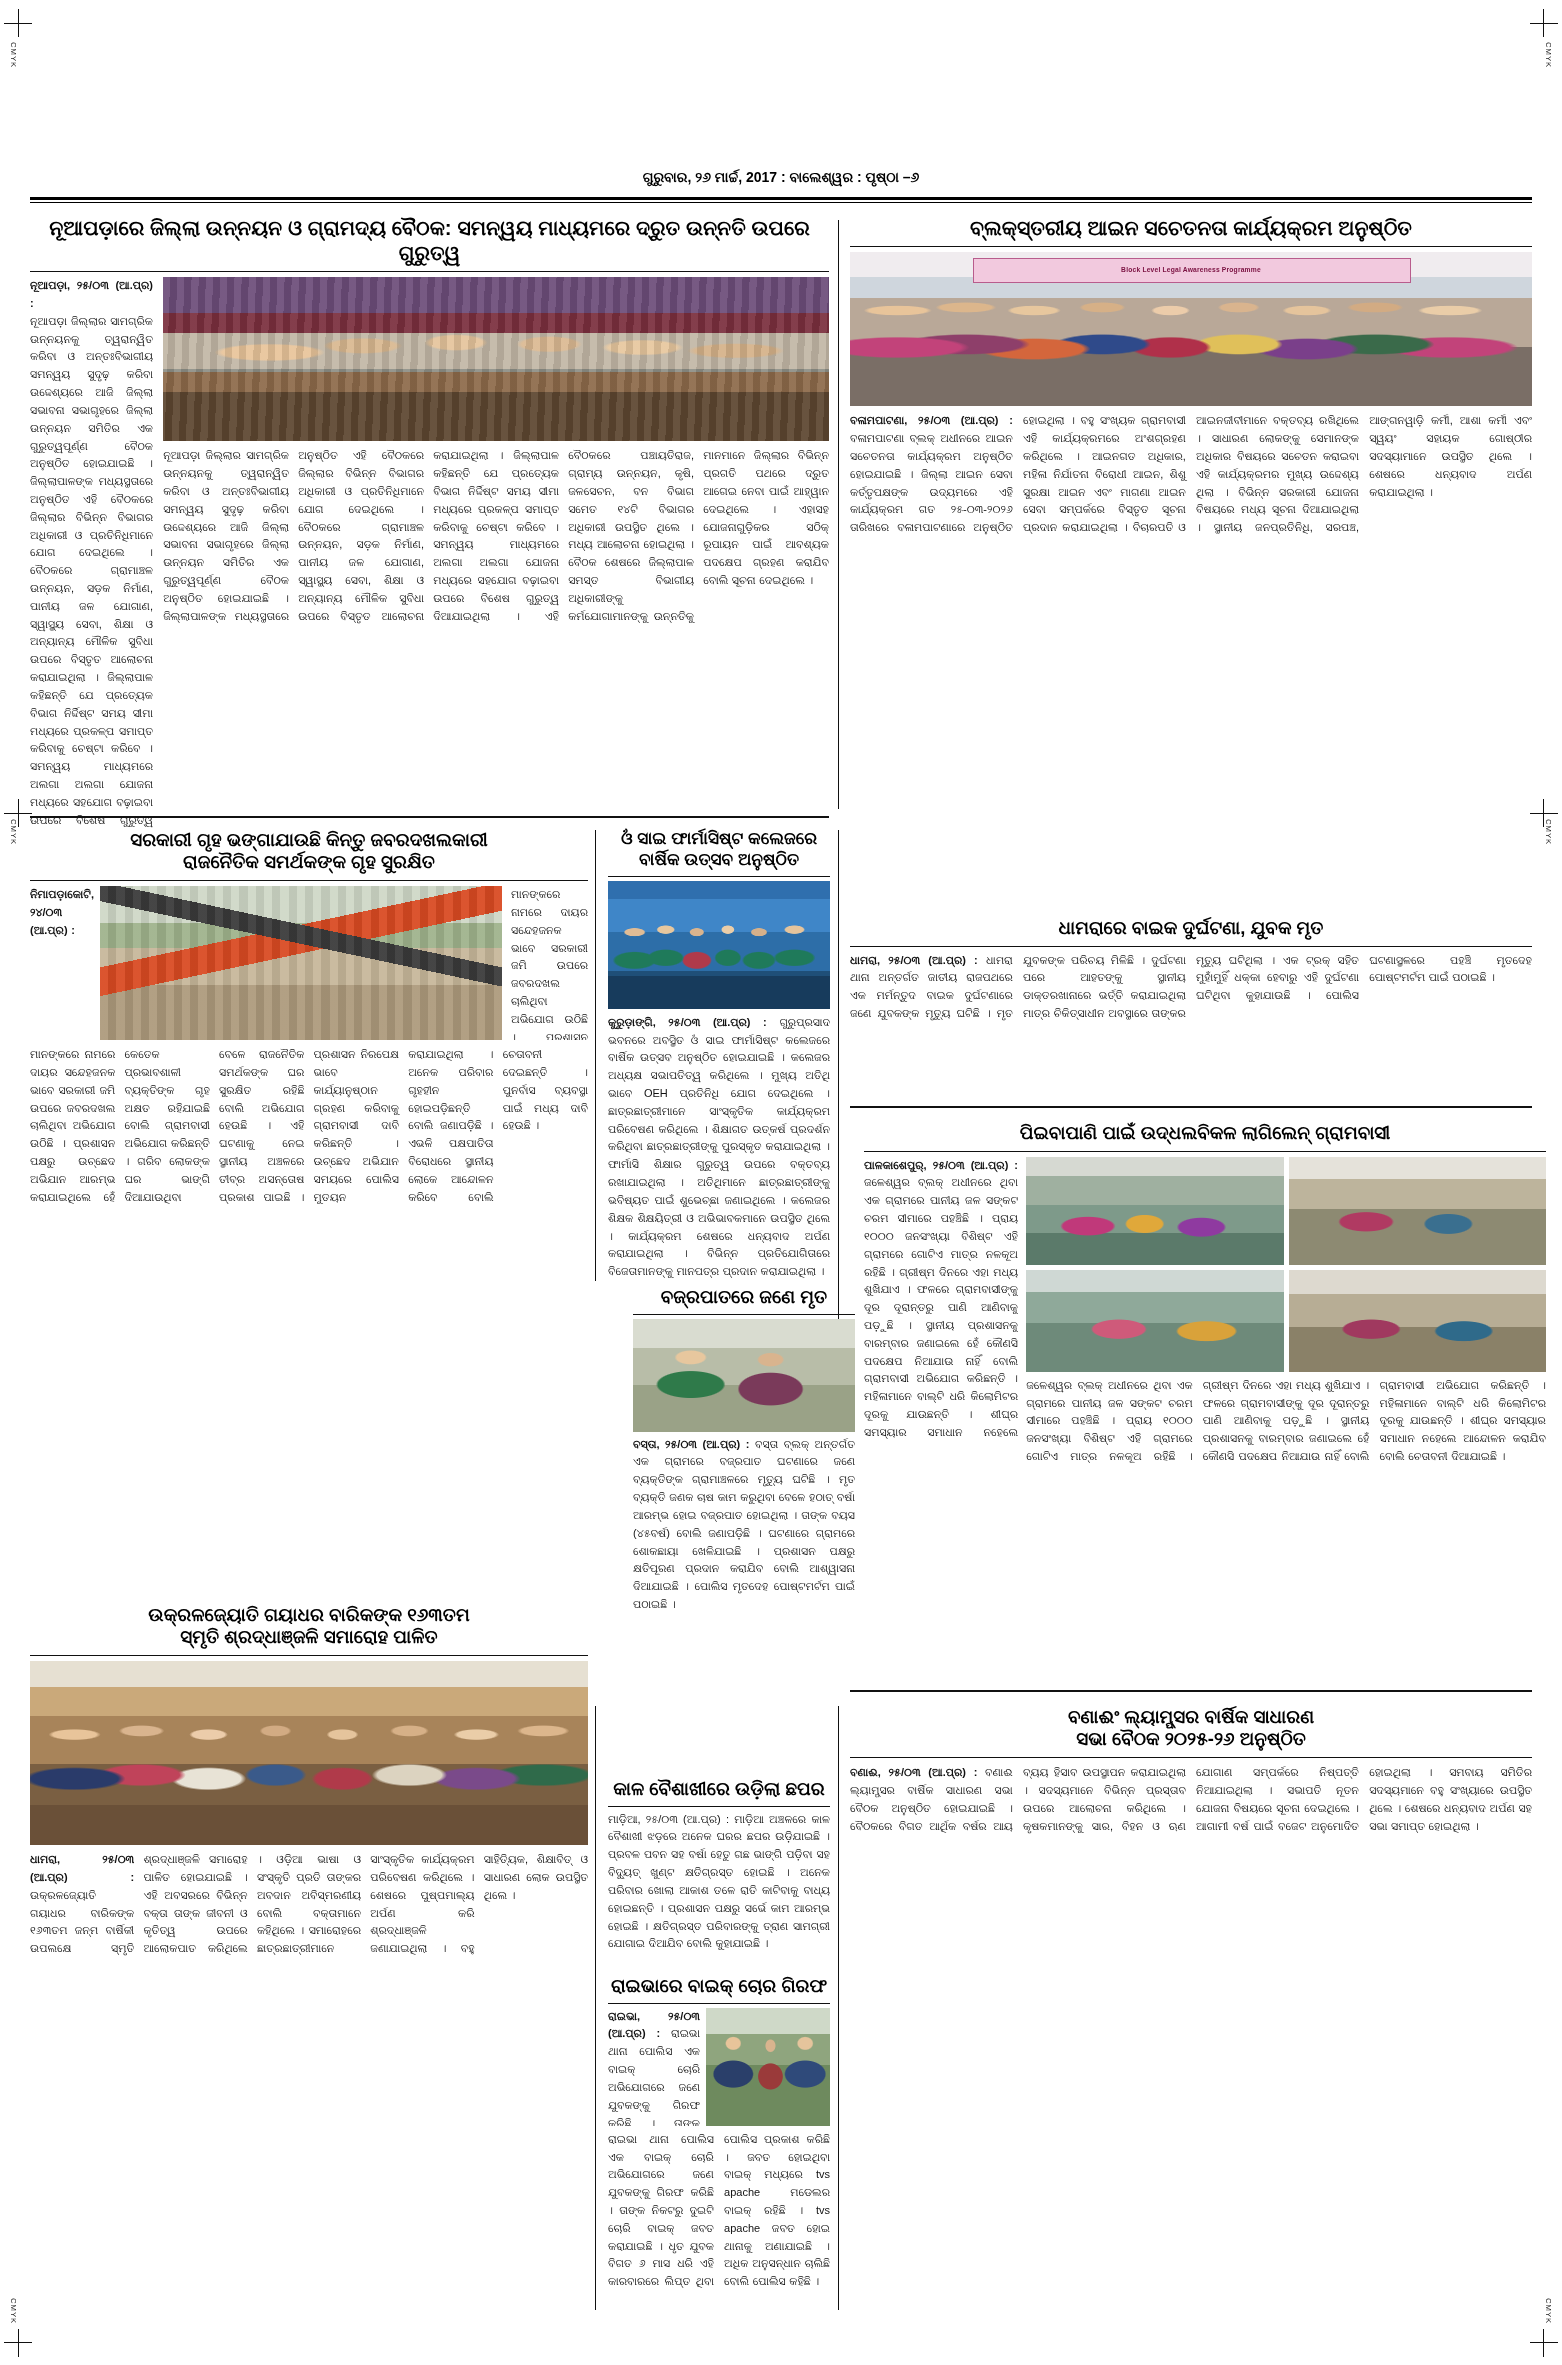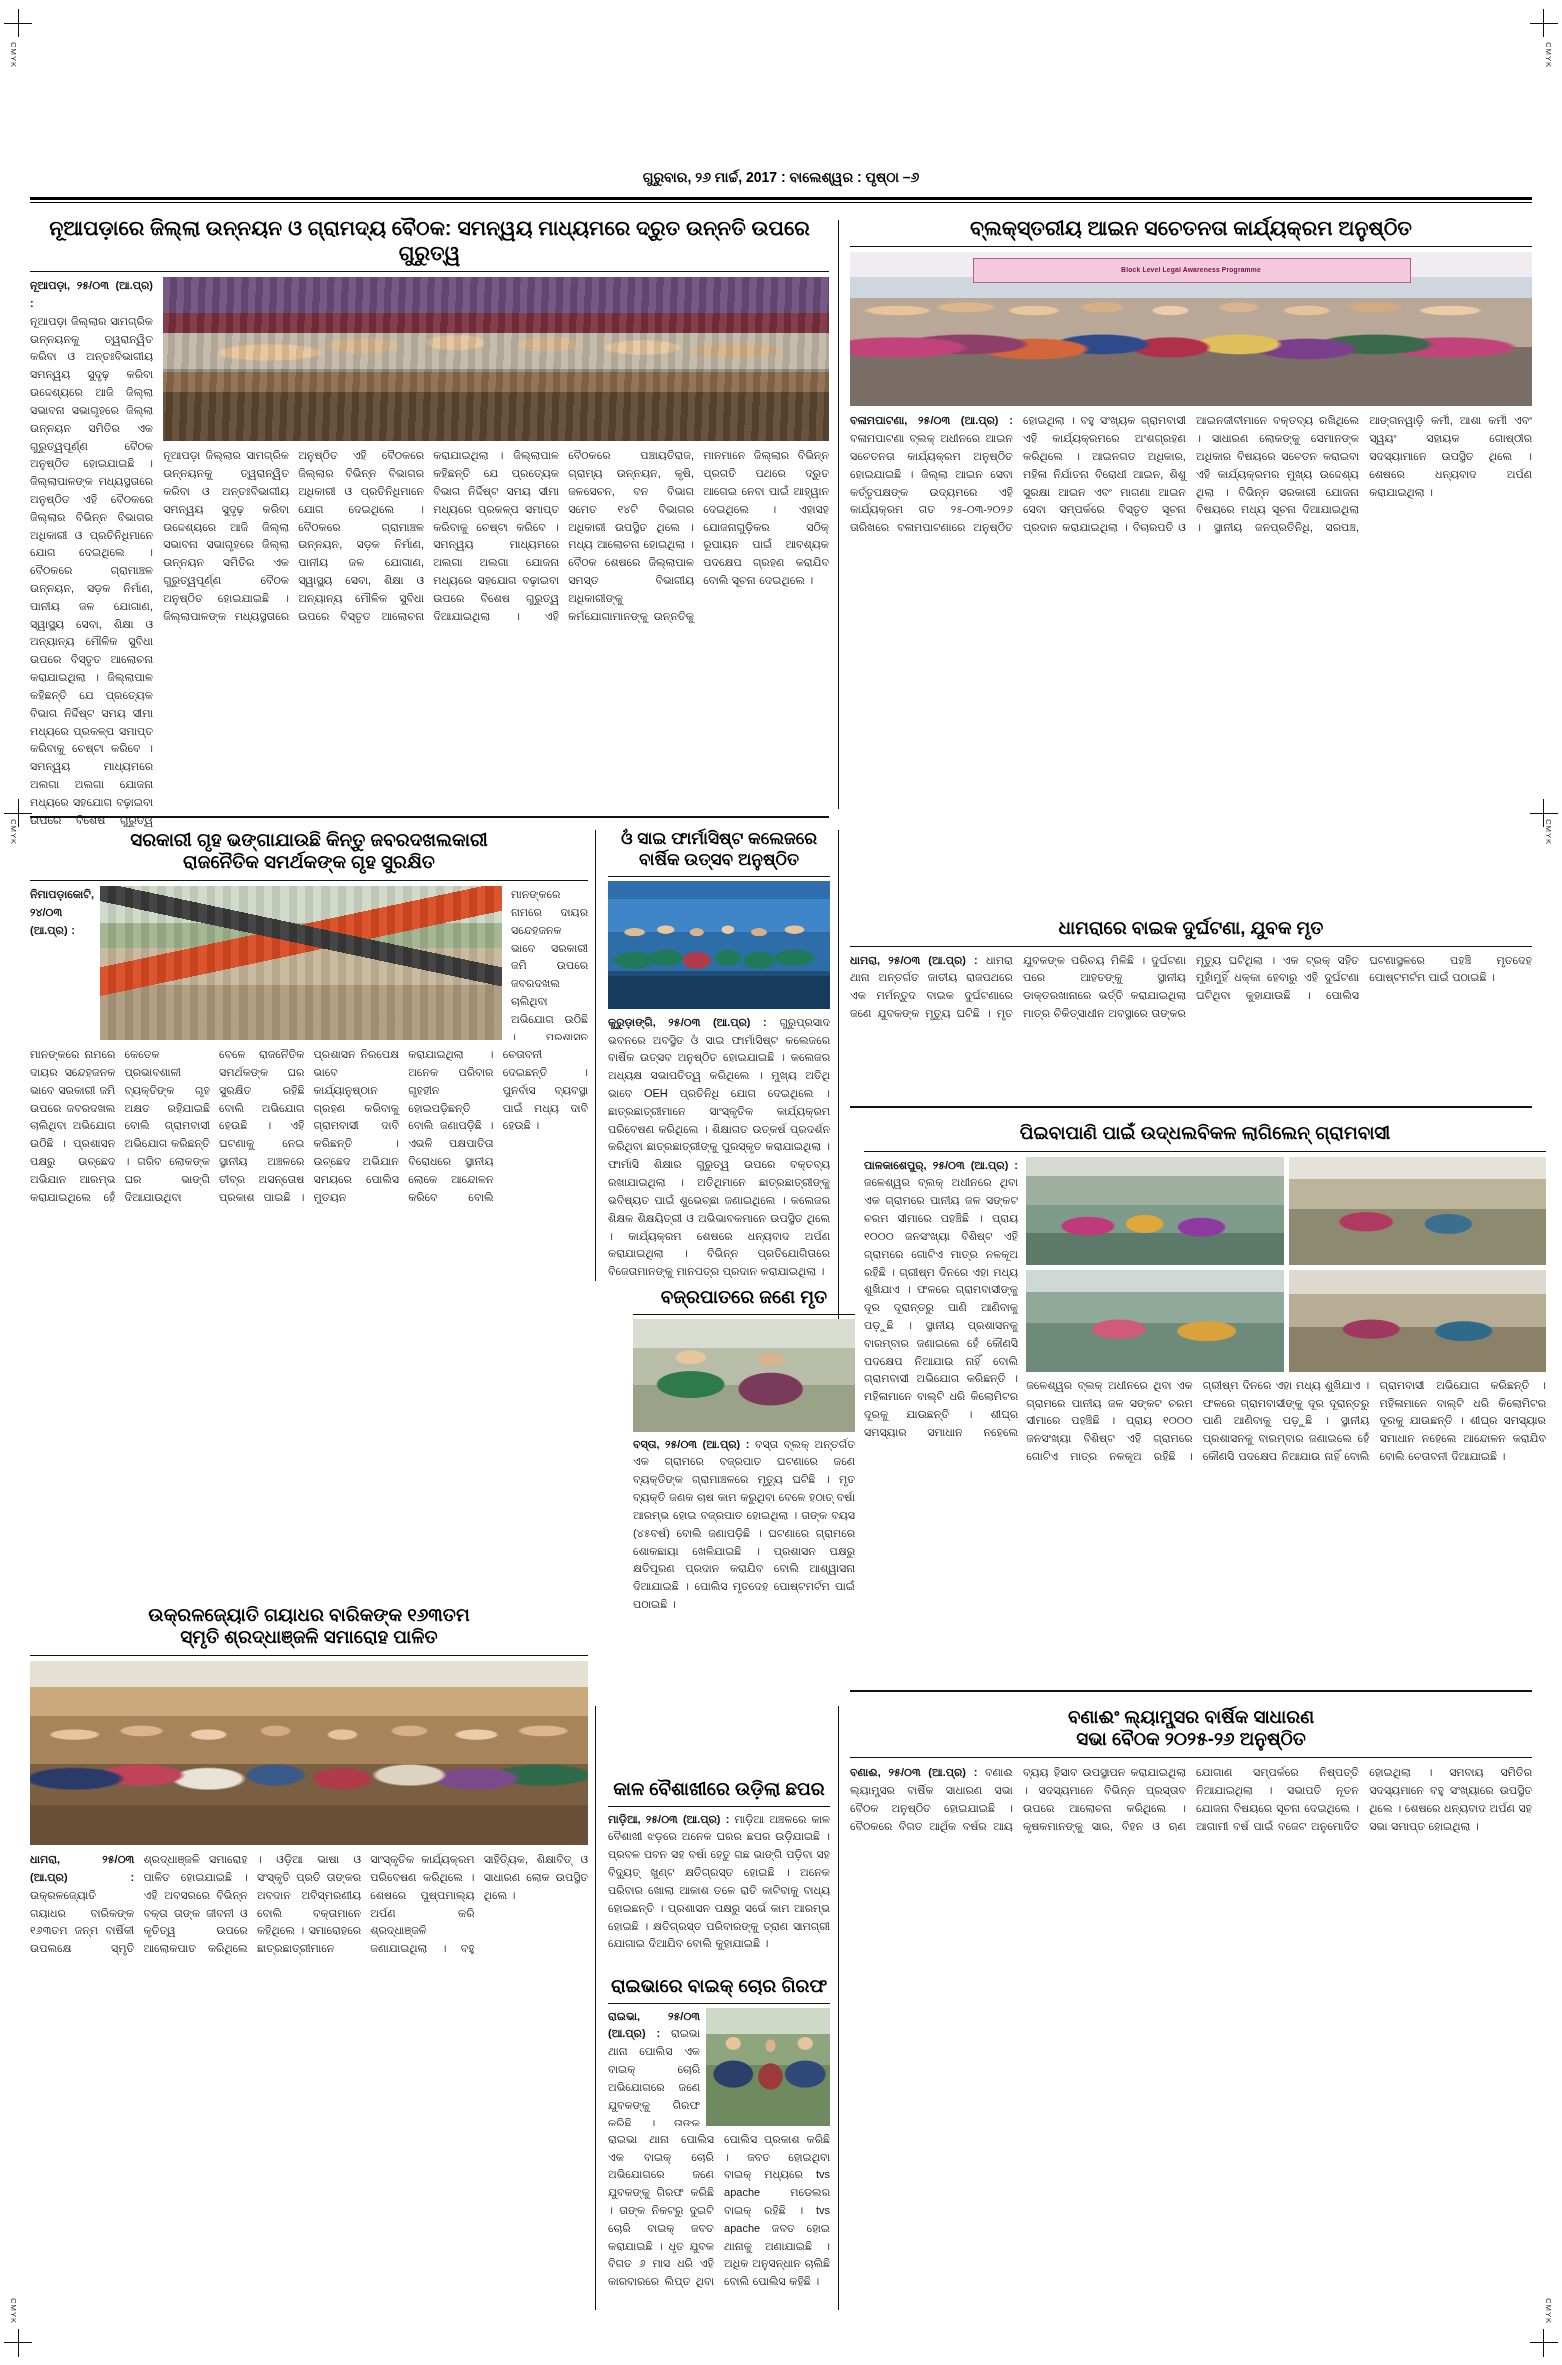--- a/index.html
+++ b/index.html
@@ -300,21 +300,21 @@
       <span style="font-weight:bold;">ଧାମରା, ୨୫/୦୩ (ଆ.ପ୍ର) :</span>
       <span>ଉକ୍ରଳଜ୍ୟୋତି ଗୟାଧର ବାରିକଙ୍କ ୧୬୩ତମ ଜନ୍ମ ବାର୍ଷିକୀ ଉପଲକ୍ଷେ ସ୍ମୃତି ଶ୍ରଦ୍ଧାଞ୍ଜଳି ସମାରୋହ ପାଳିତ ହୋଇଯାଇଛି । ଏହି ଅବସରରେ ବିଭିନ୍ନ ବକ୍ତା ତାଙ୍କ ଜୀବନୀ ଓ କୃତିତ୍ୱ ଉପରେ ଆଲୋକପାତ କରିଥିଲେ । ଓଡ଼ିଆ ଭାଷା ଓ ସଂସ୍କୃତି ପ୍ରତି ତାଙ୍କର ଅବଦାନ ଅବିସ୍ମରଣୀୟ ବୋଲି ବକ୍ତାମାନେ କହିଥିଲେ । ସମାରୋହରେ ଛାତ୍ରଛାତ୍ରୀମାନେ ସାଂସ୍କୃତିକ କାର୍ଯ୍ୟକ୍ରମ ପରିବେଷଣ କରିଥିଲେ । ଶେଷରେ ପୁଷ୍ପମାଲ୍ୟ ଅର୍ପଣ କରି ଶ୍ରଦ୍ଧାଞ୍ଜଳି ଜଣାଯାଇଥିଲା । ବହୁ ସାହିତ୍ୟିକ, ଶିକ୍ଷାବିତ୍ ଓ ସାଧାରଣ ଲୋକ ଉପସ୍ଥିତ ଥିଲେ ।</span>
     </div>
   </div>
 
   <div class="vline" style="left:595px;top:1706px;height:604px;"></div>
   <div class="sec" style="left:608px;top:1778px;width:222px;">
     <div class="hl hl2">କାଳ ବୈଶାଖୀରେ ଉଡ଼ିଲା ଛପର</div>
     <div class="hr" style="margin:5.1px 0 4.1px;"></div>
     <div class="body" style="height:169px;overflow:hidden;">
-      <span style="font-weight:bold;">ମାଡ଼ିଆ, ୨୫/୦୩ (ଆ.ପ୍ର) :</span>
+      <span style="font-weight:normal;">ମାଡ଼ିଆ, ୨୫/୦୩ (ଆ.ପ୍ର) :</span>
       <span>ମାଡ଼ିଆ ଅଞ୍ଚଳରେ କାଳ ବୈଶାଖୀ ଝଡ଼ରେ ଅନେକ ଘରର ଛପର ଉଡ଼ିଯାଇଛି । ପ୍ରବଳ ପବନ ସହ ବର୍ଷା ହେତୁ ଗଛ ଭାଙ୍ଗି ପଡ଼ିବା ସହ ବିଦ୍ୟୁତ୍ ଖୁଣ୍ଟ କ୍ଷତିଗ୍ରସ୍ତ ହୋଇଛି । ଅନେକ ପରିବାର ଖୋଲା ଆକାଶ ତଳେ ରାତି କାଟିବାକୁ ବାଧ୍ୟ ହୋଇଛନ୍ତି । ପ୍ରଶାସନ ପକ୍ଷରୁ ସର୍ଭେ କାମ ଆରମ୍ଭ ହୋଇଛି । କ୍ଷତିଗ୍ରସ୍ତ ପରିବାରଙ୍କୁ ତ୍ରାଣ ସାମଗ୍ରୀ ଯୋଗାଇ ଦିଆଯିବ ବୋଲି କୁହାଯାଇଛି ।</span>
     </div>
   </div>
 
   <div class="sec" style="left:608px;top:1975px;width:222px;">
     <div class="hl hl2">ରାଇଭାରେ ବାଇକ୍ ଚୋର ଗିରଫ</div>
     <div class="hr" style="margin:5.1px 0 4.1px;"></div>
     <div style="display:flex;gap:6.1px;">
       <div style="width:92px;">
         <div class="body" style="height:118px;overflow:hidden;">

